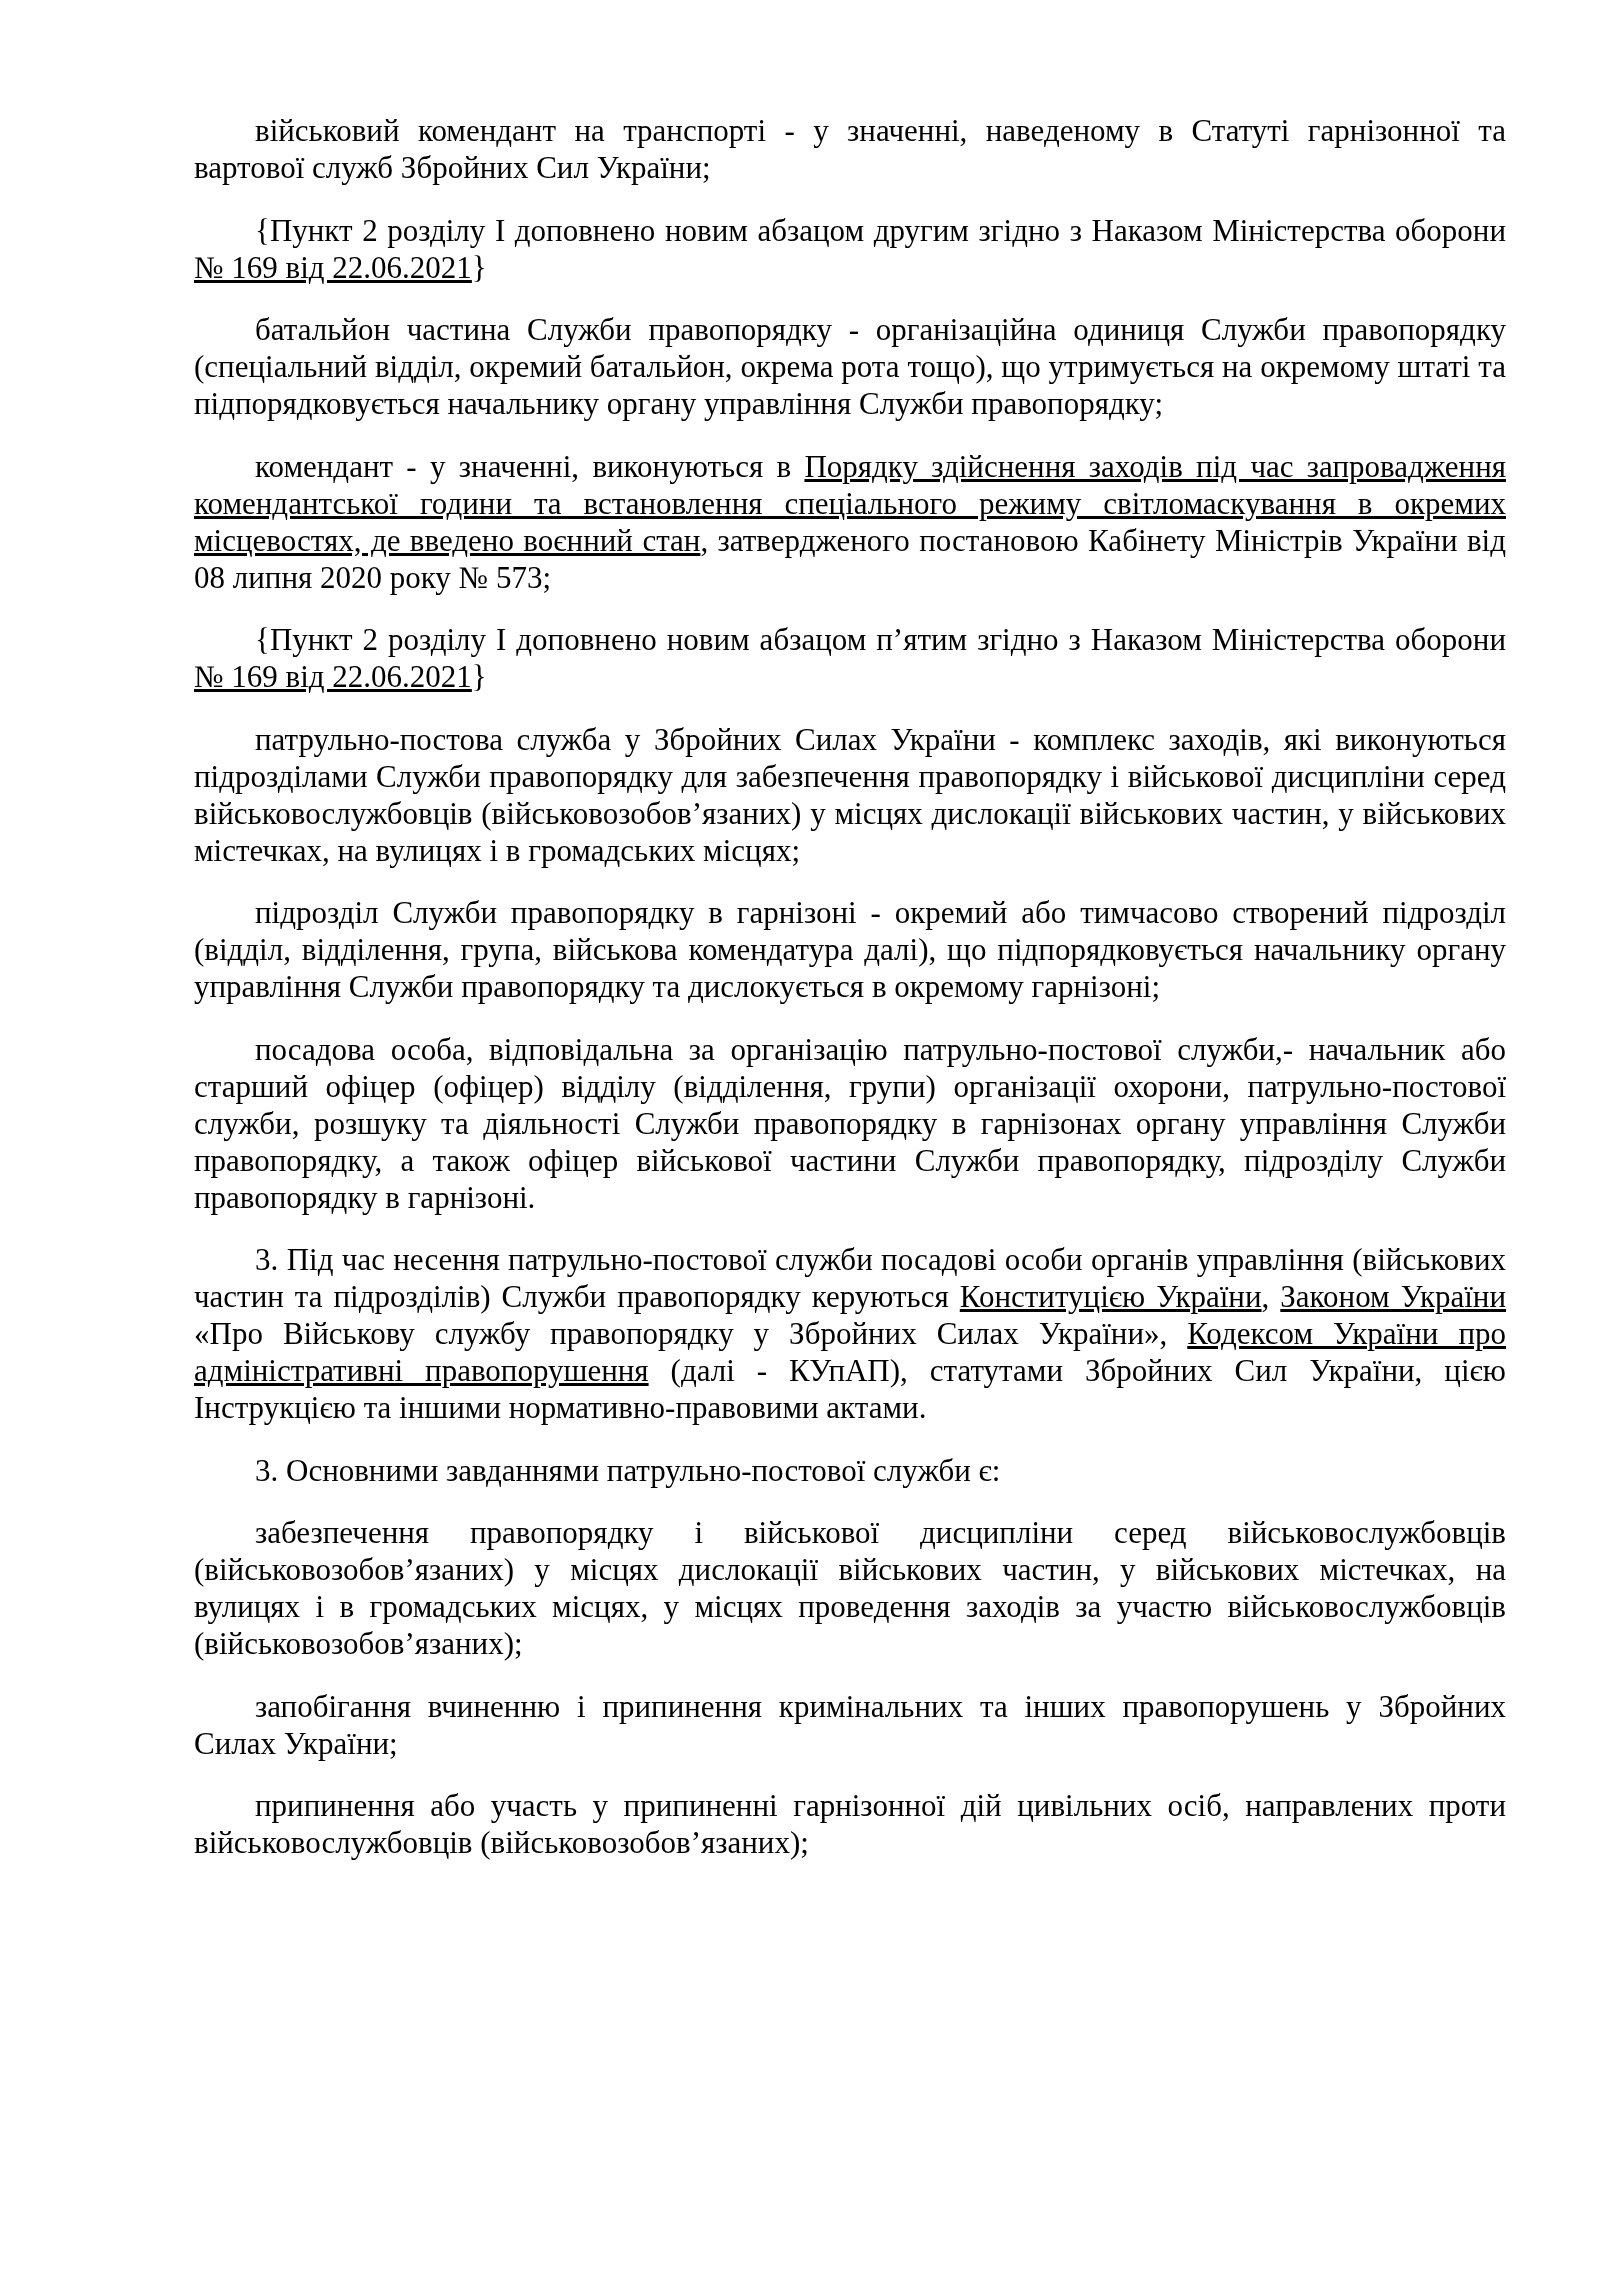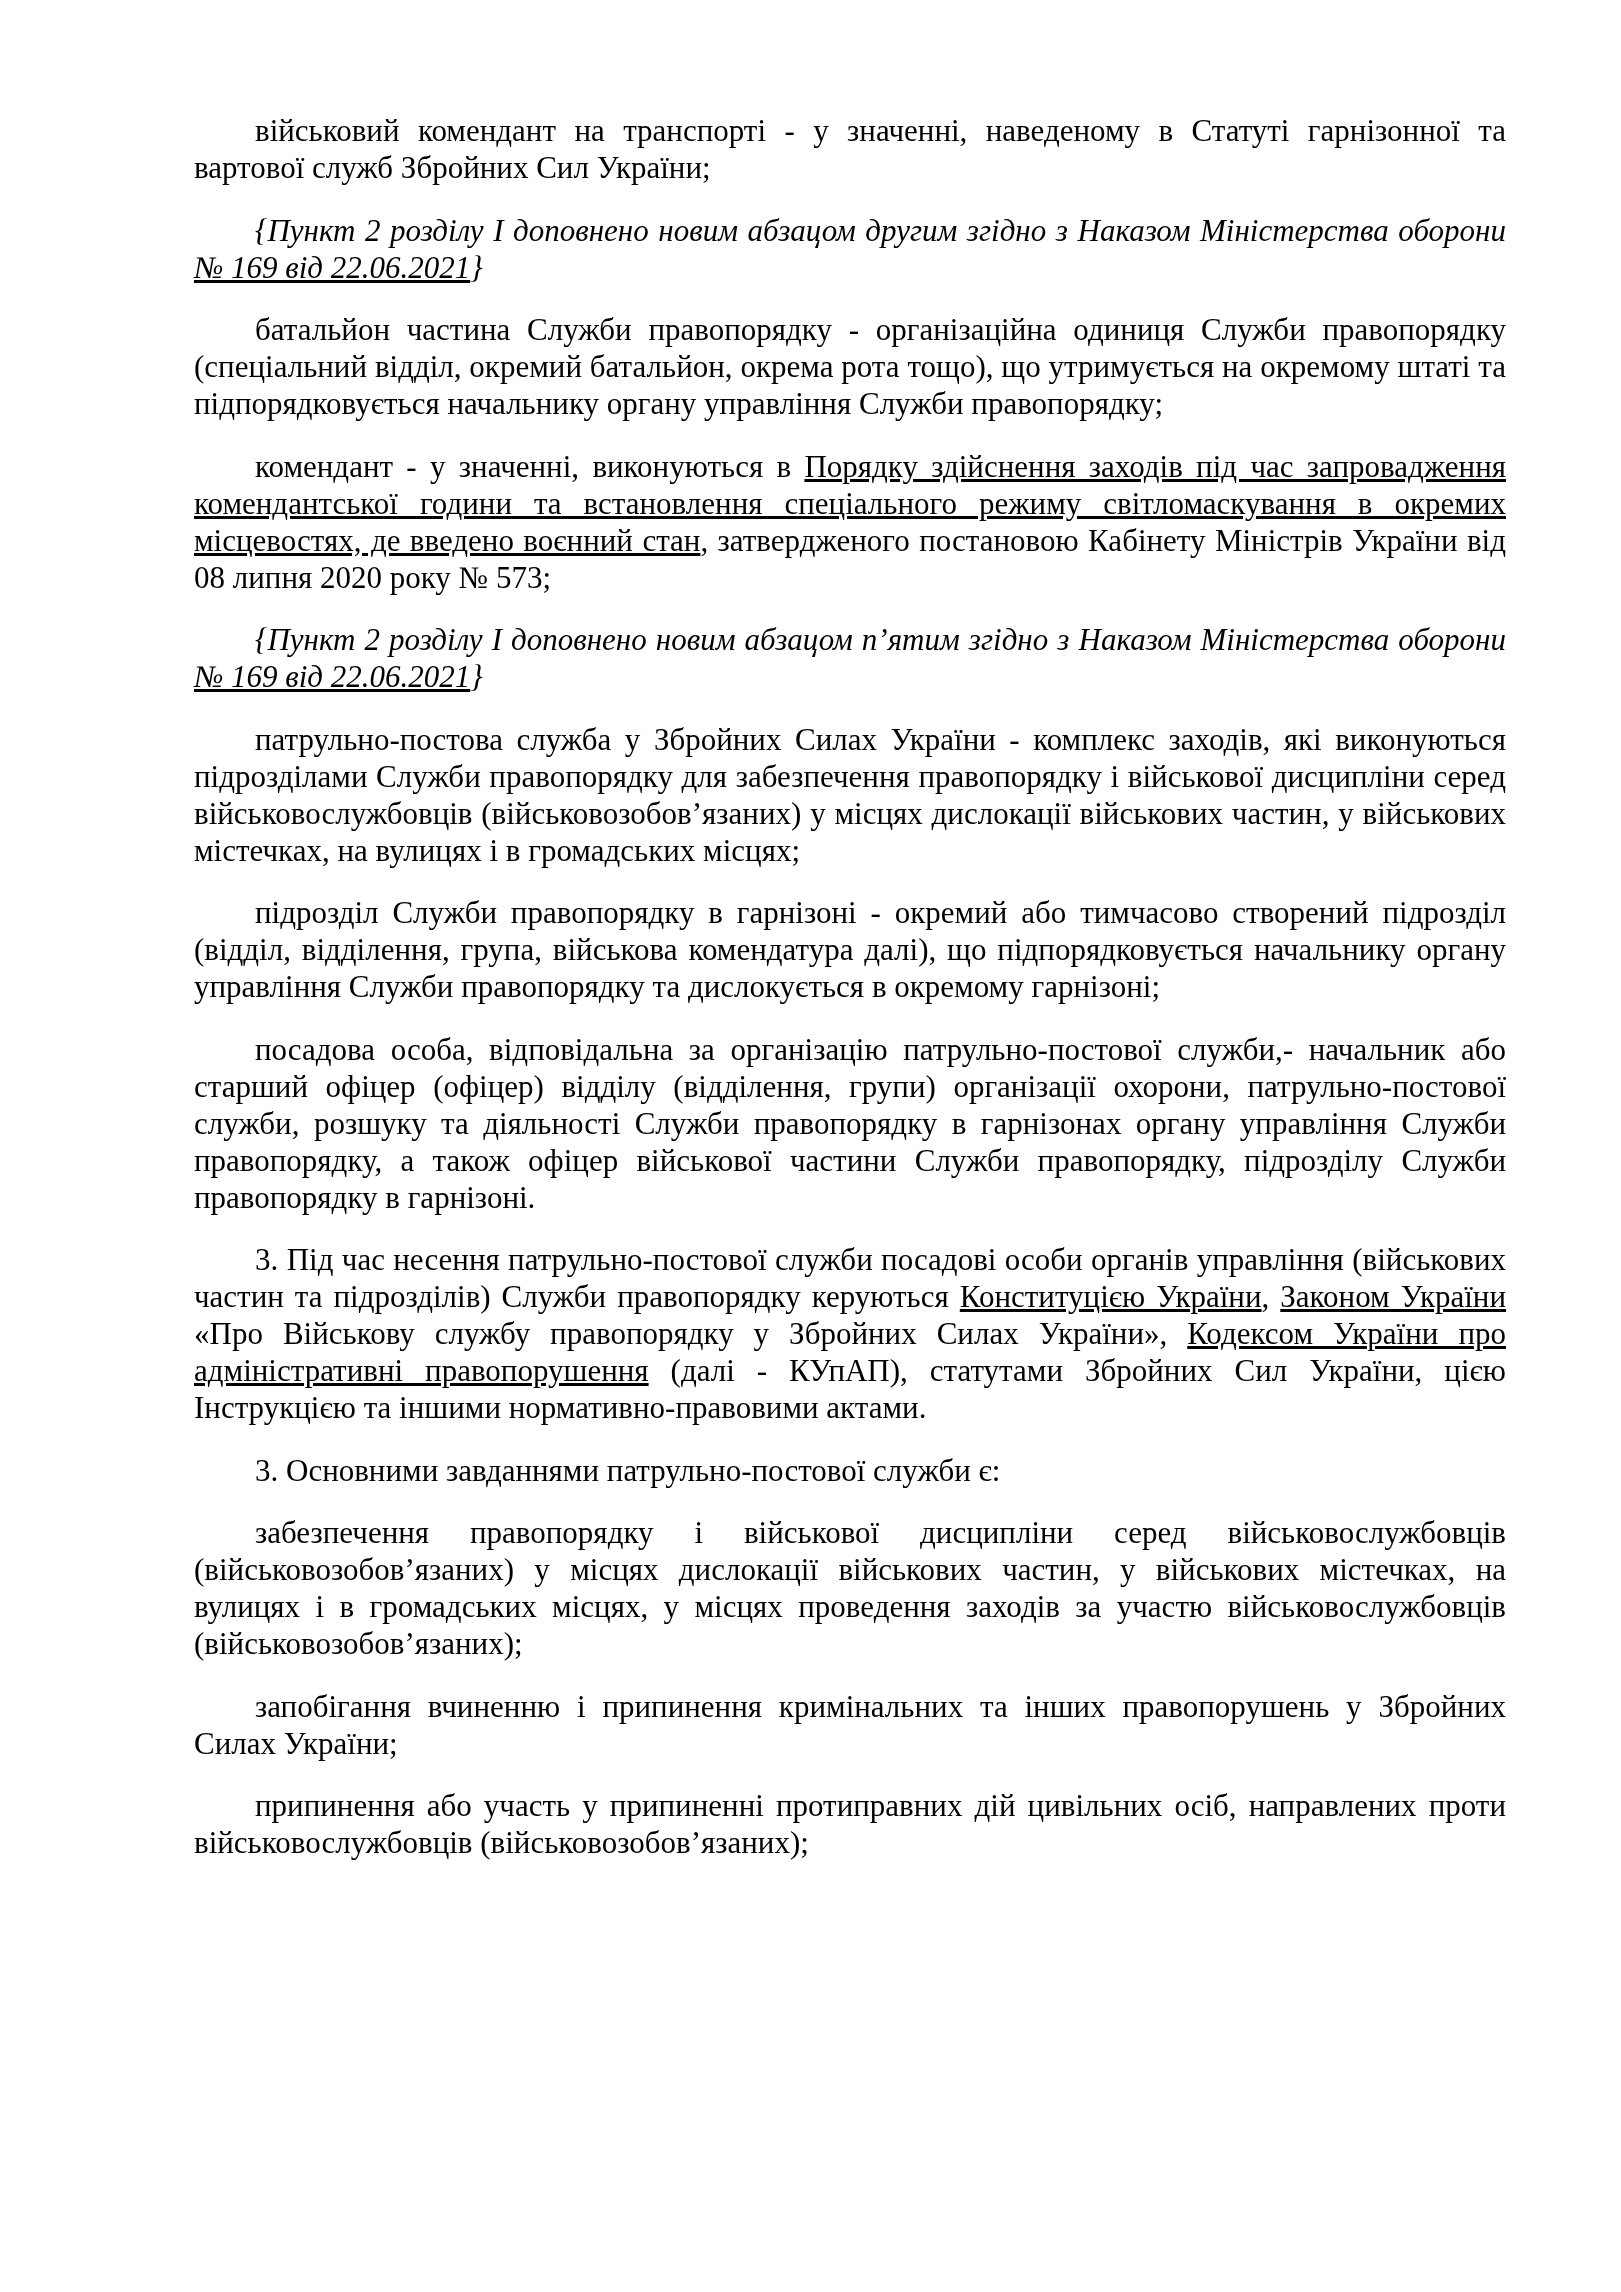--- a/index.html
+++ b/index.html
@@ -19,21 +19,20 @@
     font-size: 31px;
     line-height: 37px;
     text-align: justify;
     overflow: hidden;
   }
   p.para {
     margin: 0 0 25.5px 0;
     text-indent: 61px;
   }
   p.note {
-    font-style: italic;
   }
   a.doc-link, span.doc-link {
     color: inherit;
     text-decoration: underline;
     cursor: pointer;
   }
 </style>
 </head>
 <body>
 
@@ -58,16 +57,16 @@
   <p class="para"><span>посадова особа, відповідальна за організацію патрульно-постової служби,- начальник або старший офіцер (офіцер) відділу (відділення, групи) організації охорони, патрульно-постової служби, розшуку та діяльності Служби правопорядку в гарнізонах органу управління Служби правопорядку, а також офіцер військової частини Служби правопорядку, підрозділу Служби правопорядку в гарнізоні.</span></p>
 
   <p class="para"><span>3. Під час несення патрульно-постової служби посадові особи органів управління (військових частин та підрозділів) Служби правопорядку керуються </span><span class="doc-link">Конституцією України</span><span>, </span><span class="doc-link">Законом України</span><span> «Про Військову службу правопорядку у Збройних Силах України», </span><span class="doc-link">Кодексом України про адміністративні правопорушення</span><span> (далі - КУпАП), статутами Збройних Сил України, цією Інструкцією та іншими нормативно-правовими актами.</span></p>
 
   <p class="para"><span>3. Основними завданнями патрульно-постової служби є:</span></p>
 
   <p class="para"><span>забезпечення правопорядку і військової дисципліни серед військовослужбовців (військовозобов’язаних) у місцях дислокації військових частин, у військових містечках, на вулицях і в громадських місцях, у місцях проведення заходів за участю військовослужбовців (військовозобов’язаних);</span></p>
 
   <p class="para"><span>запобігання вчиненню і припинення кримінальних та інших правопорушень у Збройних Силах України;</span></p>
 
-  <p class="para"><span>припинення або участь у припиненні протиправних дій цивільних осіб, направлених проти військовослужбовців (військовозобов’язаних);</span></p>
+  <p class="para"><span>припинення або участь у припиненні гарнізонної дій цивільних осіб, направлених проти військовослужбовців (військовозобов’язаних);</span></p>
 
 </div>
 
 
 </body></html>

